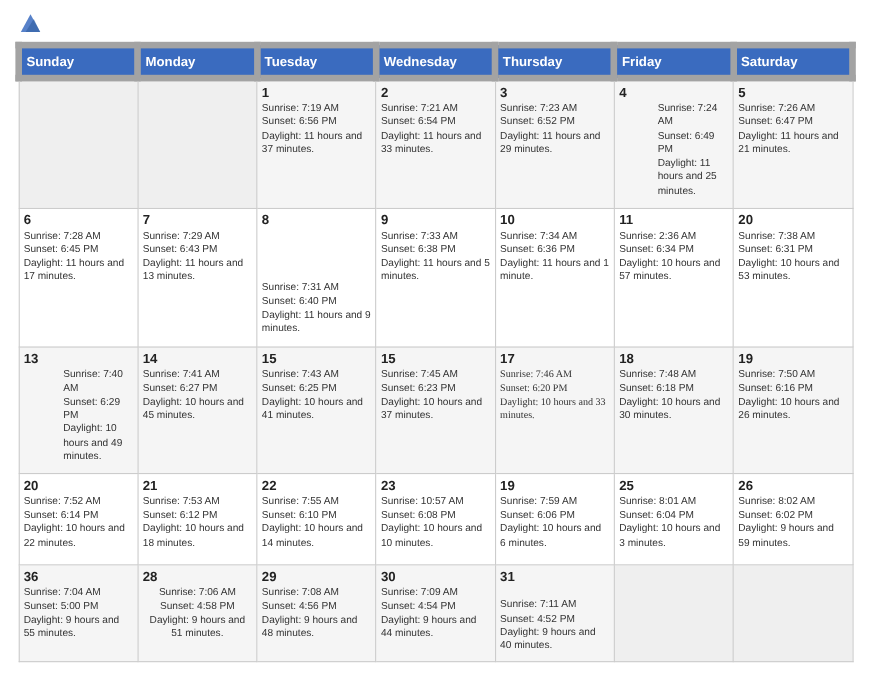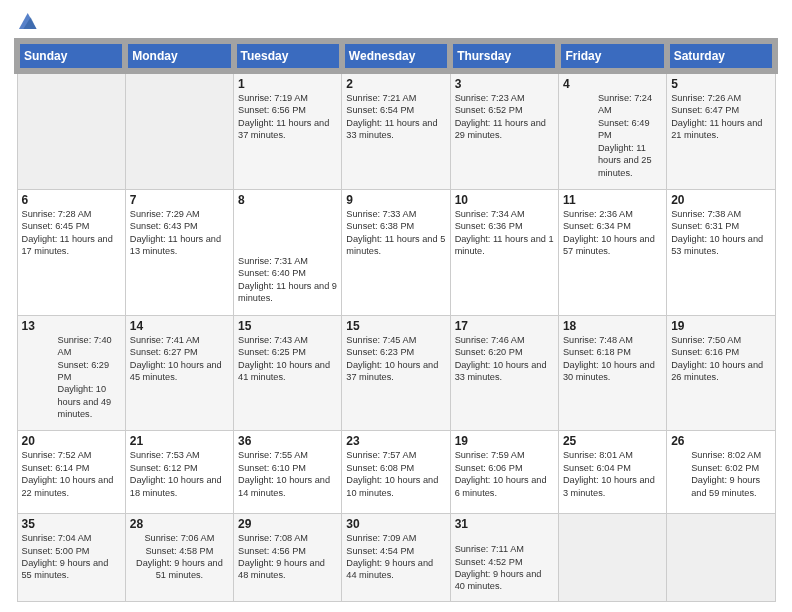--- a/index.html
+++ b/index.html
@@ -238,21 +238,21 @@
 Daylight: 10 hours and 41 minutes.</div>
           </td>
           <td>
             <span class="day-number">15</span>
             <div class="cell-info" style="white-space: pre-line;">Sunrise: 7:45 AM
 Sunset: 6:23 PM
 Daylight: 10 hours and 37 minutes.</div>
           </td>
           <td>
             <span class="day-number">17</span>
-            <div class="cell-info" style="white-space: pre-line;">Sunrise: 7:46 AM
+            <div class="cell-info" style="white-space: pre-line; font-family: Liberation Serif, serif;">Sunrise: 7:46 AM
 Sunset: 6:20 PM
 Daylight: 10 hours and 33 minutes.</div>
           </td>
           <td>
             <span class="day-number">18</span>
             <div class="cell-info" style="white-space: pre-line;">Sunrise: 7:48 AM
 Sunset: 6:18 PM
 Daylight: 10 hours and 30 minutes.</div>
           </td>
           <td>
@@ -269,53 +269,53 @@
 Sunset: 6:14 PM
 Daylight: 10 hours and 22 minutes.</div>
           </td>
           <td>
             <span class="day-number">21</span>
             <div class="cell-info" style="white-space: pre-line;">Sunrise: 7:53 AM
 Sunset: 6:12 PM
 Daylight: 10 hours and 18 minutes.</div>
           </td>
           <td>
-            <span class="day-number">36</span>
+            <span class="day-number">22</span>
             <div class="cell-info" style="white-space: pre-line;">Sunrise: 7:55 AM
 Sunset: 6:10 PM
 Daylight: 10 hours and 14 minutes.</div>
           </td>
           <td>
             <span class="day-number">23</span>
-            <div class="cell-info" style="white-space: pre-line;">Sunrise: 7:57 AM
+            <div class="cell-info" style="white-space: pre-line;">Sunrise: 10:57 AM
 Sunset: 6:08 PM
 Daylight: 10 hours and 10 minutes.</div>
           </td>
           <td>
             <span class="day-number">19</span>
             <div class="cell-info" style="white-space: pre-line;">Sunrise: 7:59 AM
 Sunset: 6:06 PM
 Daylight: 10 hours and 6 minutes.</div>
           </td>
           <td>
             <span class="day-number">25</span>
             <div class="cell-info" style="white-space: pre-line;">Sunrise: 8:01 AM
 Sunset: 6:04 PM
 Daylight: 10 hours and 3 minutes.</div>
           </td>
           <td>
             <span class="day-number">26</span>
-            <div class="cell-info" style="white-space: pre-line; margin-left: 20px;">Sunrise: 8:02 AM
+            <div class="cell-info" style="white-space: pre-line;">Sunrise: 8:02 AM
 Sunset: 6:02 PM
 Daylight: 9 hours and 59 minutes.</div>
           </td>
         </tr>
         <tr>
           <td>
-            <span class="day-number">35</span>
+            <span class="day-number">36</span>
             <div class="cell-info" style="white-space: pre-line;">Sunrise: 7:04 AM
 Sunset: 5:00 PM
 Daylight: 9 hours and 55 minutes.</div>
           </td>
           <td>
             <span class="day-number">28</span>
             <div class="cell-info" style="white-space: pre-line; text-align: center;">Sunrise: 7:06 AM
 Sunset: 4:58 PM
 Daylight: 9 hours and 51 minutes.</div>
           </td>

